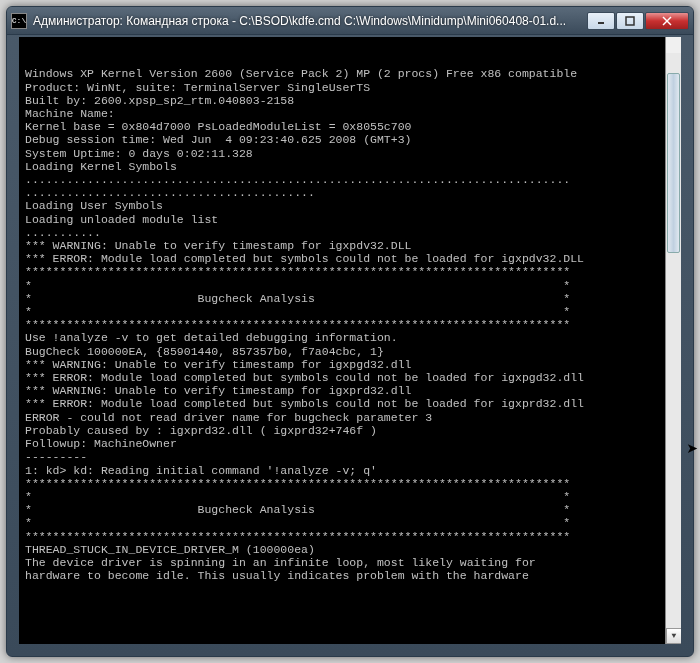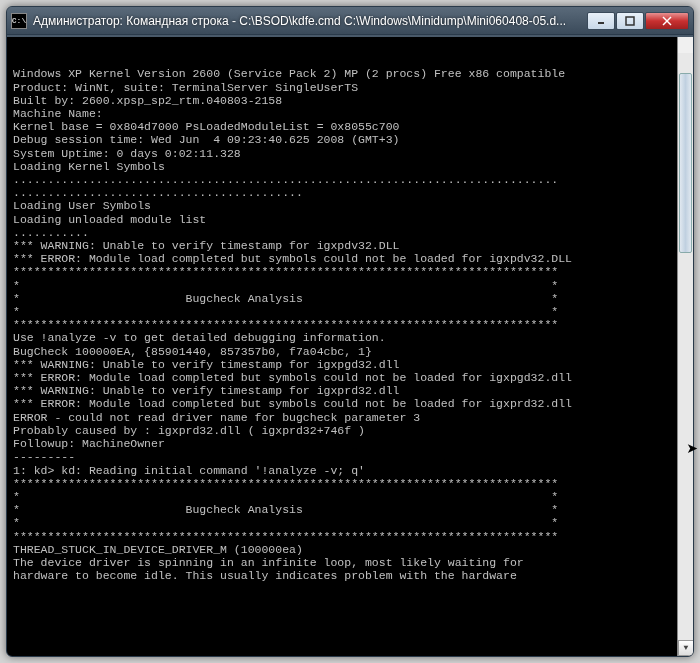--- a/index.html
+++ b/index.html
@@ -70,21 +70,21 @@
       background: linear-gradient(to bottom, #e8f0f8 0%, #c8d8e8 100%);
     }
     .winbtn.close {
       width: 44px;
       background: linear-gradient(to bottom, #e89090 0%, #c83030 50%, #a02020 100%);
     }
     .winbtn svg { display: block; }
     .terminal {
       flex: 1;
       background: #000;
-      margin: 0;
+      margin: 12px;
       margin-top: 2px;
       padding: 4px 6px;
       overflow: hidden;
       font-family: "Lucida Console", "Courier New", monospace;
       font-size: 11.5px;
       line-height: 13.2px;
       color: #c0c0c0;
       white-space: pre-wrap;
       word-break: break-all;
       position: relative;
@@ -138,21 +138,21 @@
       z-index: 10;
       pointer-events: none;
     }
   </style>
 </head>
 <body>
 
 <div class="window">
   <div class="titlebar">
     <div class="titlebar-icon">C:\</div>
-    <div class="titlebar-text">Администратор: Командная строка - C:\BSOD\kdfe.cmd  C:\Windows\Minidump\Mini060408-05.d...</div>
+    <div class="titlebar-text">Администратор: Командная строка - C:\BSOD\kdfe.cmd  C:\Windows\Minidump\Mini060408-01.d...</div>
     <div class="window-buttons">
       <div class="winbtn min">
         <svg width="10" height="10">
             <line x1="2" y1="7" x2="8" y2="7" stroke="#333" stroke-width="2"></line>
           </svg>
       </div>
       <div class="winbtn max">
         <svg width="10" height="10">
             <rect x="1" y="1" width="8" height="8" fill="none" stroke="#333" stroke-width="1.5"></rect>
           </svg>

